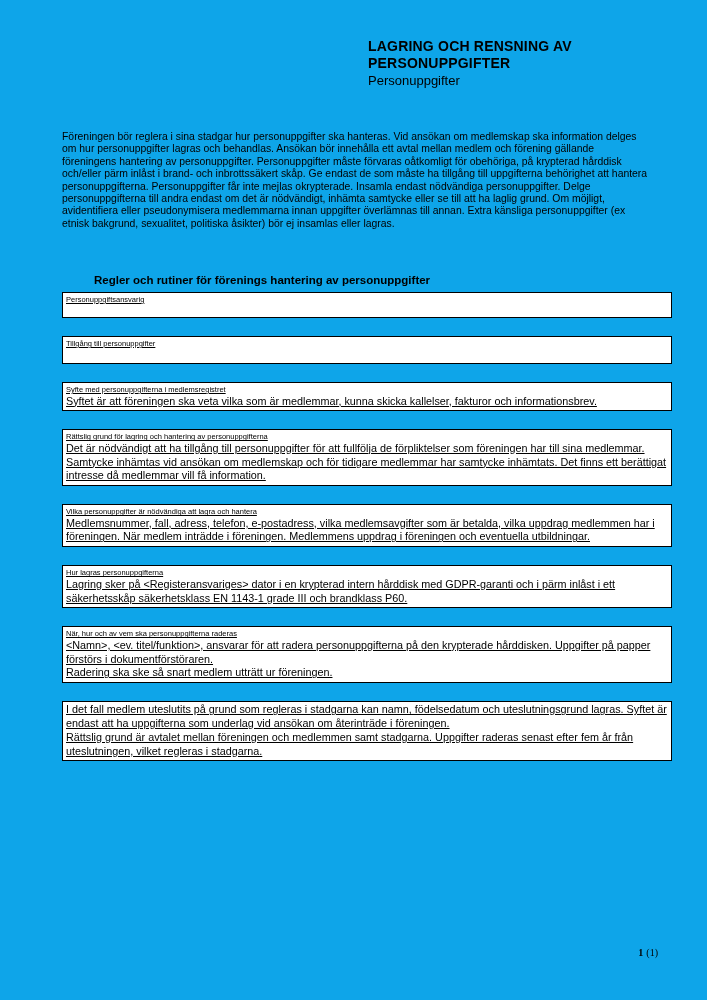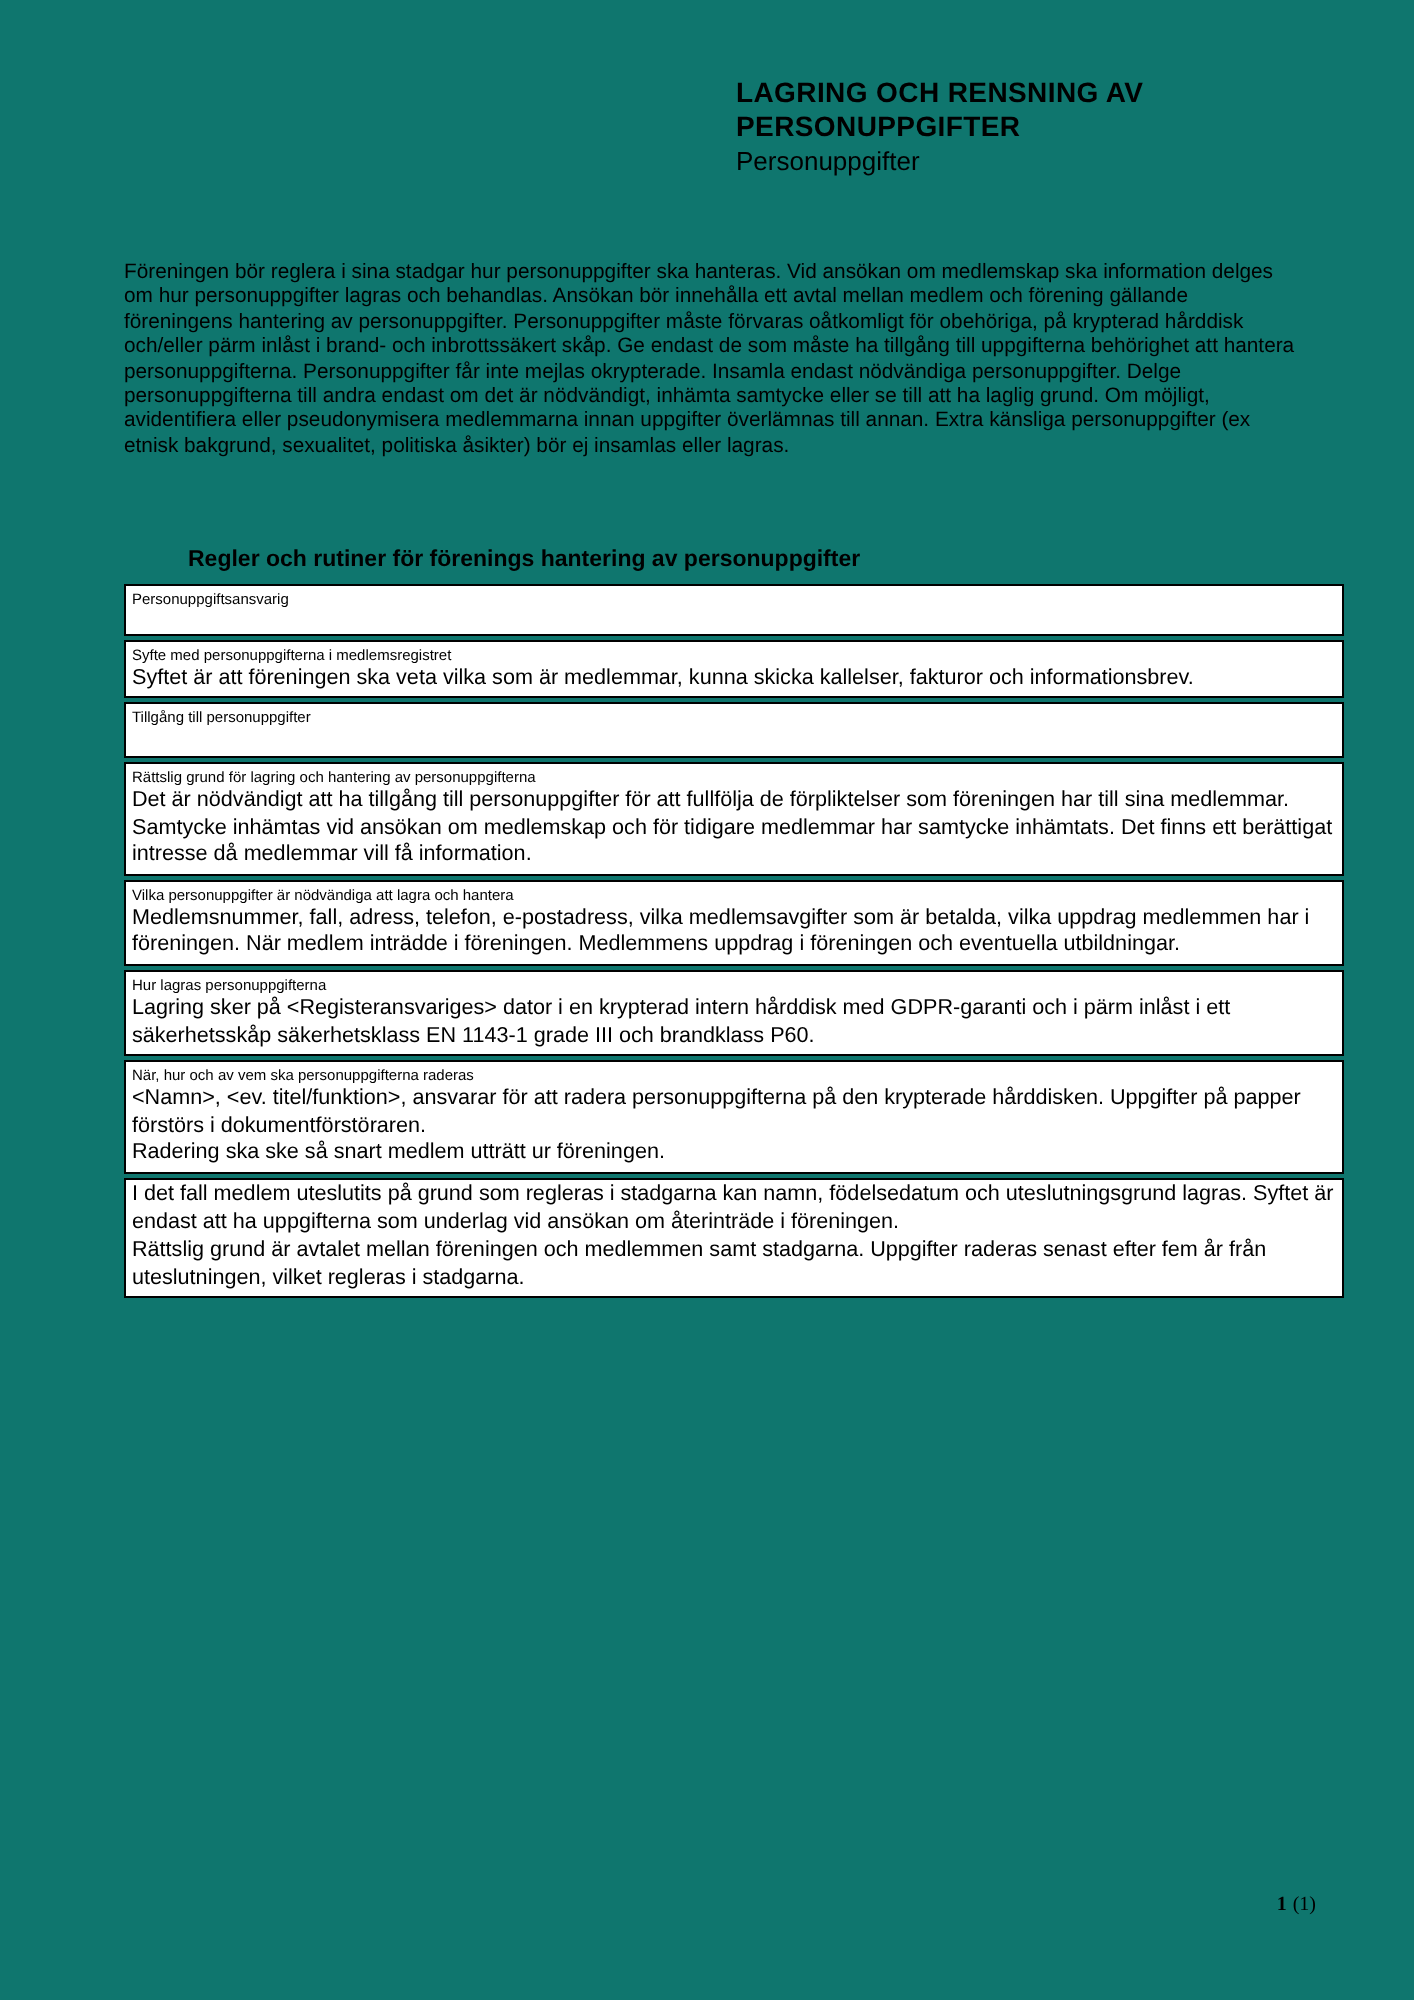--- a/index.html
+++ b/index.html
@@ -4,21 +4,21 @@
 <style>
   html, body {
     margin: 0;
     padding: 0;
     background: #ffffff;
   }
   .page {
     position: relative;
     width: 707px;
     height: 1000px;
-    background: #0f766e;
+    background: #0ea5e9;
     color: #000000;
     font-family: "Liberation Sans", "DejaVu Sans", sans-serif;
     overflow: hidden;
   }
   .header {
     position: absolute;
     left: 368px;
     top: 38px;
     width: 320px;
   }
@@ -49,21 +49,22 @@
     font-weight: bold;
     margin-left: 32px;
   }
   .doc-table {
     position: absolute;
     left: 62px;
     top: 292px;
     width: 610px;
     display: flex;
     flex-direction: column;
-    gap: 2px;
+    gap: 18px;
+    text-decoration: underline;
   }
   .t-row {
     border: 1px solid #000000;
     box-sizing: border-box;
     padding: 1px 4px 2px 3px;
     background: #ffffff;
   }
   .t-row.empty-1 { min-height: 26px; }
   .t-row.empty-2 { min-height: 28px; }
   .t-label {
@@ -99,27 +100,27 @@
   <div class="intro">Föreningen bör reglera i sina stadgar hur personuppgifter ska hanteras. Vid ansökan om medlemskap ska information delges om hur personuppgifter lagras och behandlas. Ansökan bör innehålla ett avtal mellan medlem och förening gällande föreningens hantering av personuppgifter. Personuppgifter måste förvaras oåtkomligt för obehöriga, på krypterad hårddisk och/eller pärm inlåst i brand- och inbrottssäkert skåp. Ge endast de som måste ha tillgång till uppgifterna behörighet att hantera personuppgifterna. Personuppgifter får inte mejlas okrypterade. Insamla endast nödvändiga personuppgifter. Delge personuppgifterna till andra endast om det är nödvändigt, inhämta samtycke eller se till att ha laglig grund. Om möjligt, avidentifiera eller pseudonymisera medlemmarna innan uppgifter överlämnas till annan. Extra känsliga personuppgifter (ex etnisk bakgrund, sexualitet, politiska åsikter) bör ej insamlas eller lagras.</div>
 
   <div class="section-heading">Regler och rutiner för förenings hantering av personuppgifter</div>
 
   <div class="doc-table">
 
     <div class="t-row empty-1">
       <div class="t-label">Personuppgiftsansvarig</div>
     </div>
 
+    <div class="t-row empty-2">
+      <div class="t-label">Tillgång till personuppgifter</div>
+    </div>
+
     <div class="t-row">
       <div class="t-label">Syfte med personuppgifterna i medlemsregistret</div>
       <div class="t-text">Syftet är att föreningen ska veta vilka som är medlemmar, kunna skicka kallelser, fakturor och informationsbrev.</div>
-    </div>
-
-    <div class="t-row empty-2">
-      <div class="t-label">Tillgång till personuppgifter</div>
     </div>
 
     <div class="t-row">
       <div class="t-label">Rättslig grund för lagring och hantering av personuppgifterna</div>
       <div class="t-text">Det är nödvändigt att ha tillgång till personuppgifter för att fullfölja de förpliktelser som föreningen har till sina medlemmar.</div>
       <div class="t-text">Samtycke inhämtas vid ansökan om medlemskap och för tidigare medlemmar har samtycke inhämtats. Det finns ett berättigat intresse då medlemmar vill få information.</div>
     </div>
 
     <div class="t-row">
       <div class="t-label">Vilka personuppgifter är nödvändiga att lagra och hantera</div>

